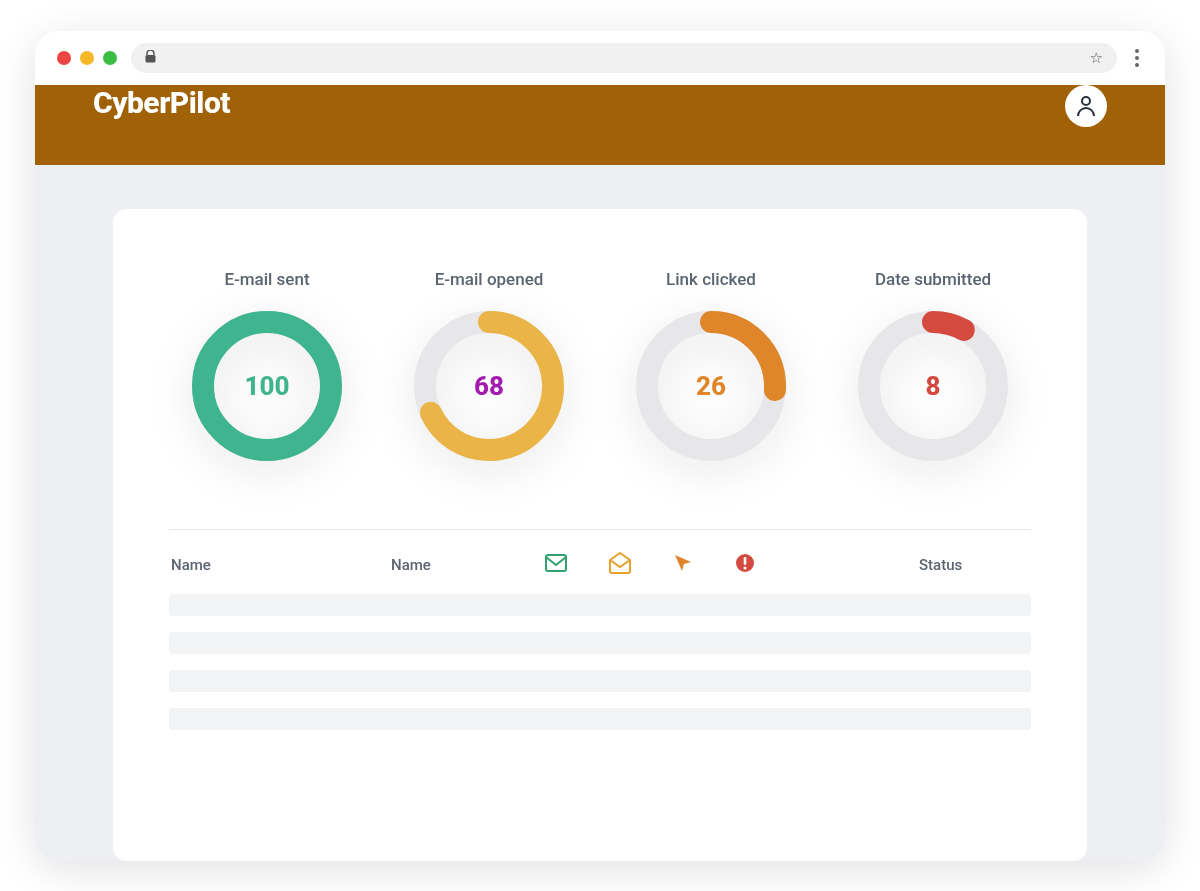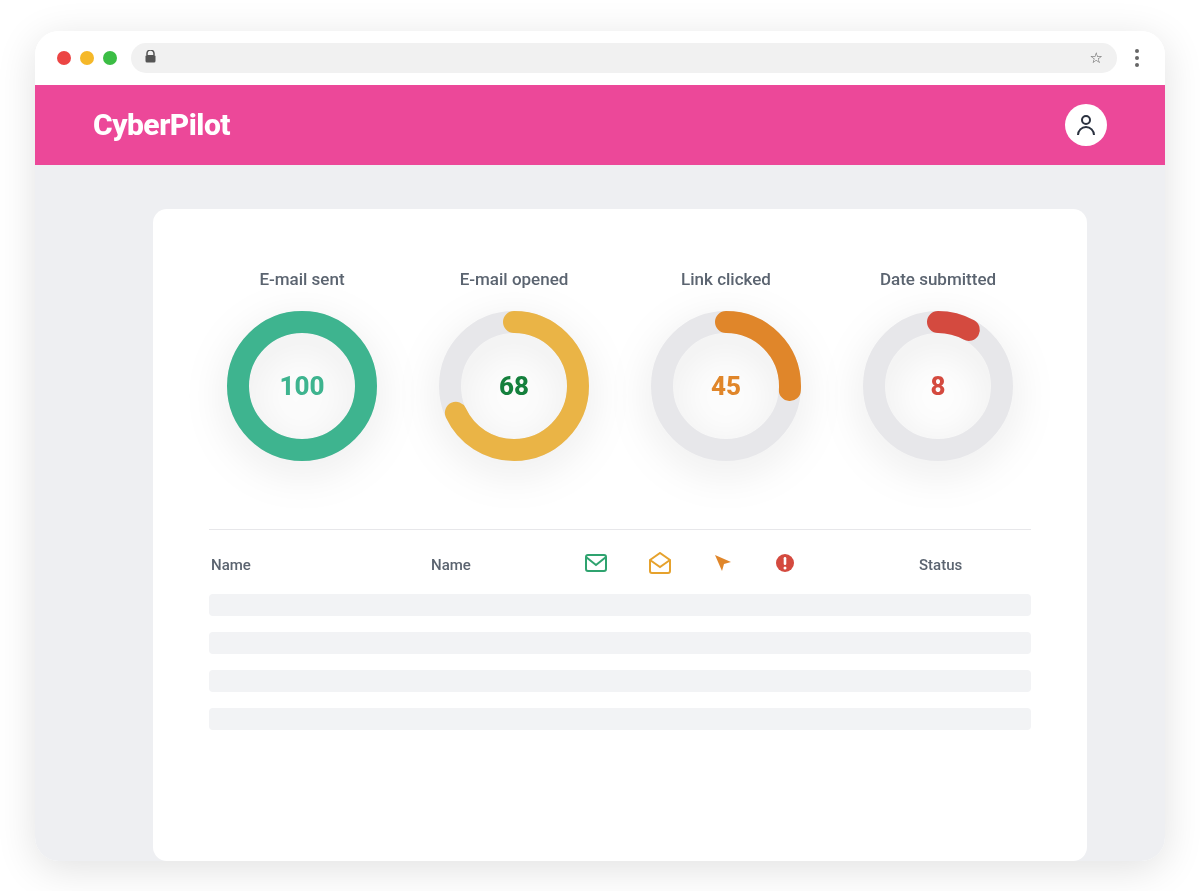--- a/index.html
+++ b/index.html
@@ -52,23 +52,23 @@
     display: flex;
     flex-direction: column;
     gap: 3px;
     padding: 4px;
   }
   .kebab span { width: 4px; height: 4px; border-radius: 50%; background: #666; }
 
   
   .app-header {
     height: 80px;
-    background: #ec4899;
-    display: flex;
-    align-items: center;
+    background: #a16207;
+    display: flex;
+    align-items: flex-start;
     justify-content: space-between;
     padding: 0 58px;
   }
   .brand {
     color: #fff;
     font-size: 30px;
     font-weight: 800;
     letter-spacing: -0.5px;
   }
   .avatar-btn {
@@ -84,21 +84,20 @@
   .app-body {
     background: #eeeff2;
     height: calc(100% - 54px - 80px);
     padding: 44px 78px 0 78px;
   }
   .card {
     background: #fff;
     border-radius: 14px;
     height: 100%;
     padding: 60px 56px 10px 56px;
-    margin-left: 40px;
   }
   .metrics {
     display: flex;
     justify-content: space-between;
     gap: 26px;
     margin-bottom: 64px;
   }
   .metric {
     flex: 1;
     display: flex;
@@ -121,21 +120,21 @@
   .donut-center {
     position: absolute;
     inset: 0;
     display: flex;
     align-items: center;
     justify-content: center;
     font-size: 26px;
     font-weight: 800;
   }
   .c-green { color: #3eb48f; }
-  .c-orange { color: #15803d; }
+  .c-orange { color: #a21caf; }
   .c-dorange { color: #e0862a; }
   .c-red { color: #d44a3f; }
 
   hr.div {
     border: none;
     border-top: 1px solid #e7e7ea;
     margin-bottom: 22px;
   }
   .thead {
     display: flex;
@@ -220,21 +219,21 @@
           </div>
         </div>
 
         <div class="metric">
           <div class="metric-label">Link clicked</div>
           <div class="donut-wrap">
             <svg width="158" height="158" viewBox="0 0 158 158">
               <circle cx="79" cy="79" r="64" fill="none" stroke="#e7e7ea" stroke-width="22"></circle>
               <circle class="arc" cx="79" cy="79" r="64" fill="none" stroke-width="22" stroke-linecap="round" transform="rotate(-90 79 79)" stroke="#e0862a" stroke-dasharray="104.55220351146832 402.1238596594935"></circle>
             </svg>
-            <div class="donut-center c-dorange">45</div>
+            <div class="donut-center c-dorange">26</div>
           </div>
         </div>
 
         <div class="metric">
           <div class="metric-label">Date submitted</div>
           <div class="donut-wrap">
             <svg width="158" height="158" viewBox="0 0 158 158">
               <circle cx="79" cy="79" r="64" fill="none" stroke="#e7e7ea" stroke-width="22"></circle>
               <circle class="arc" cx="79" cy="79" r="64" fill="none" stroke-width="22" stroke-linecap="round" transform="rotate(-90 79 79)" stroke="#d44a3f" stroke-dasharray="32.169908772759484 402.1238596594935"></circle>
             </svg>

